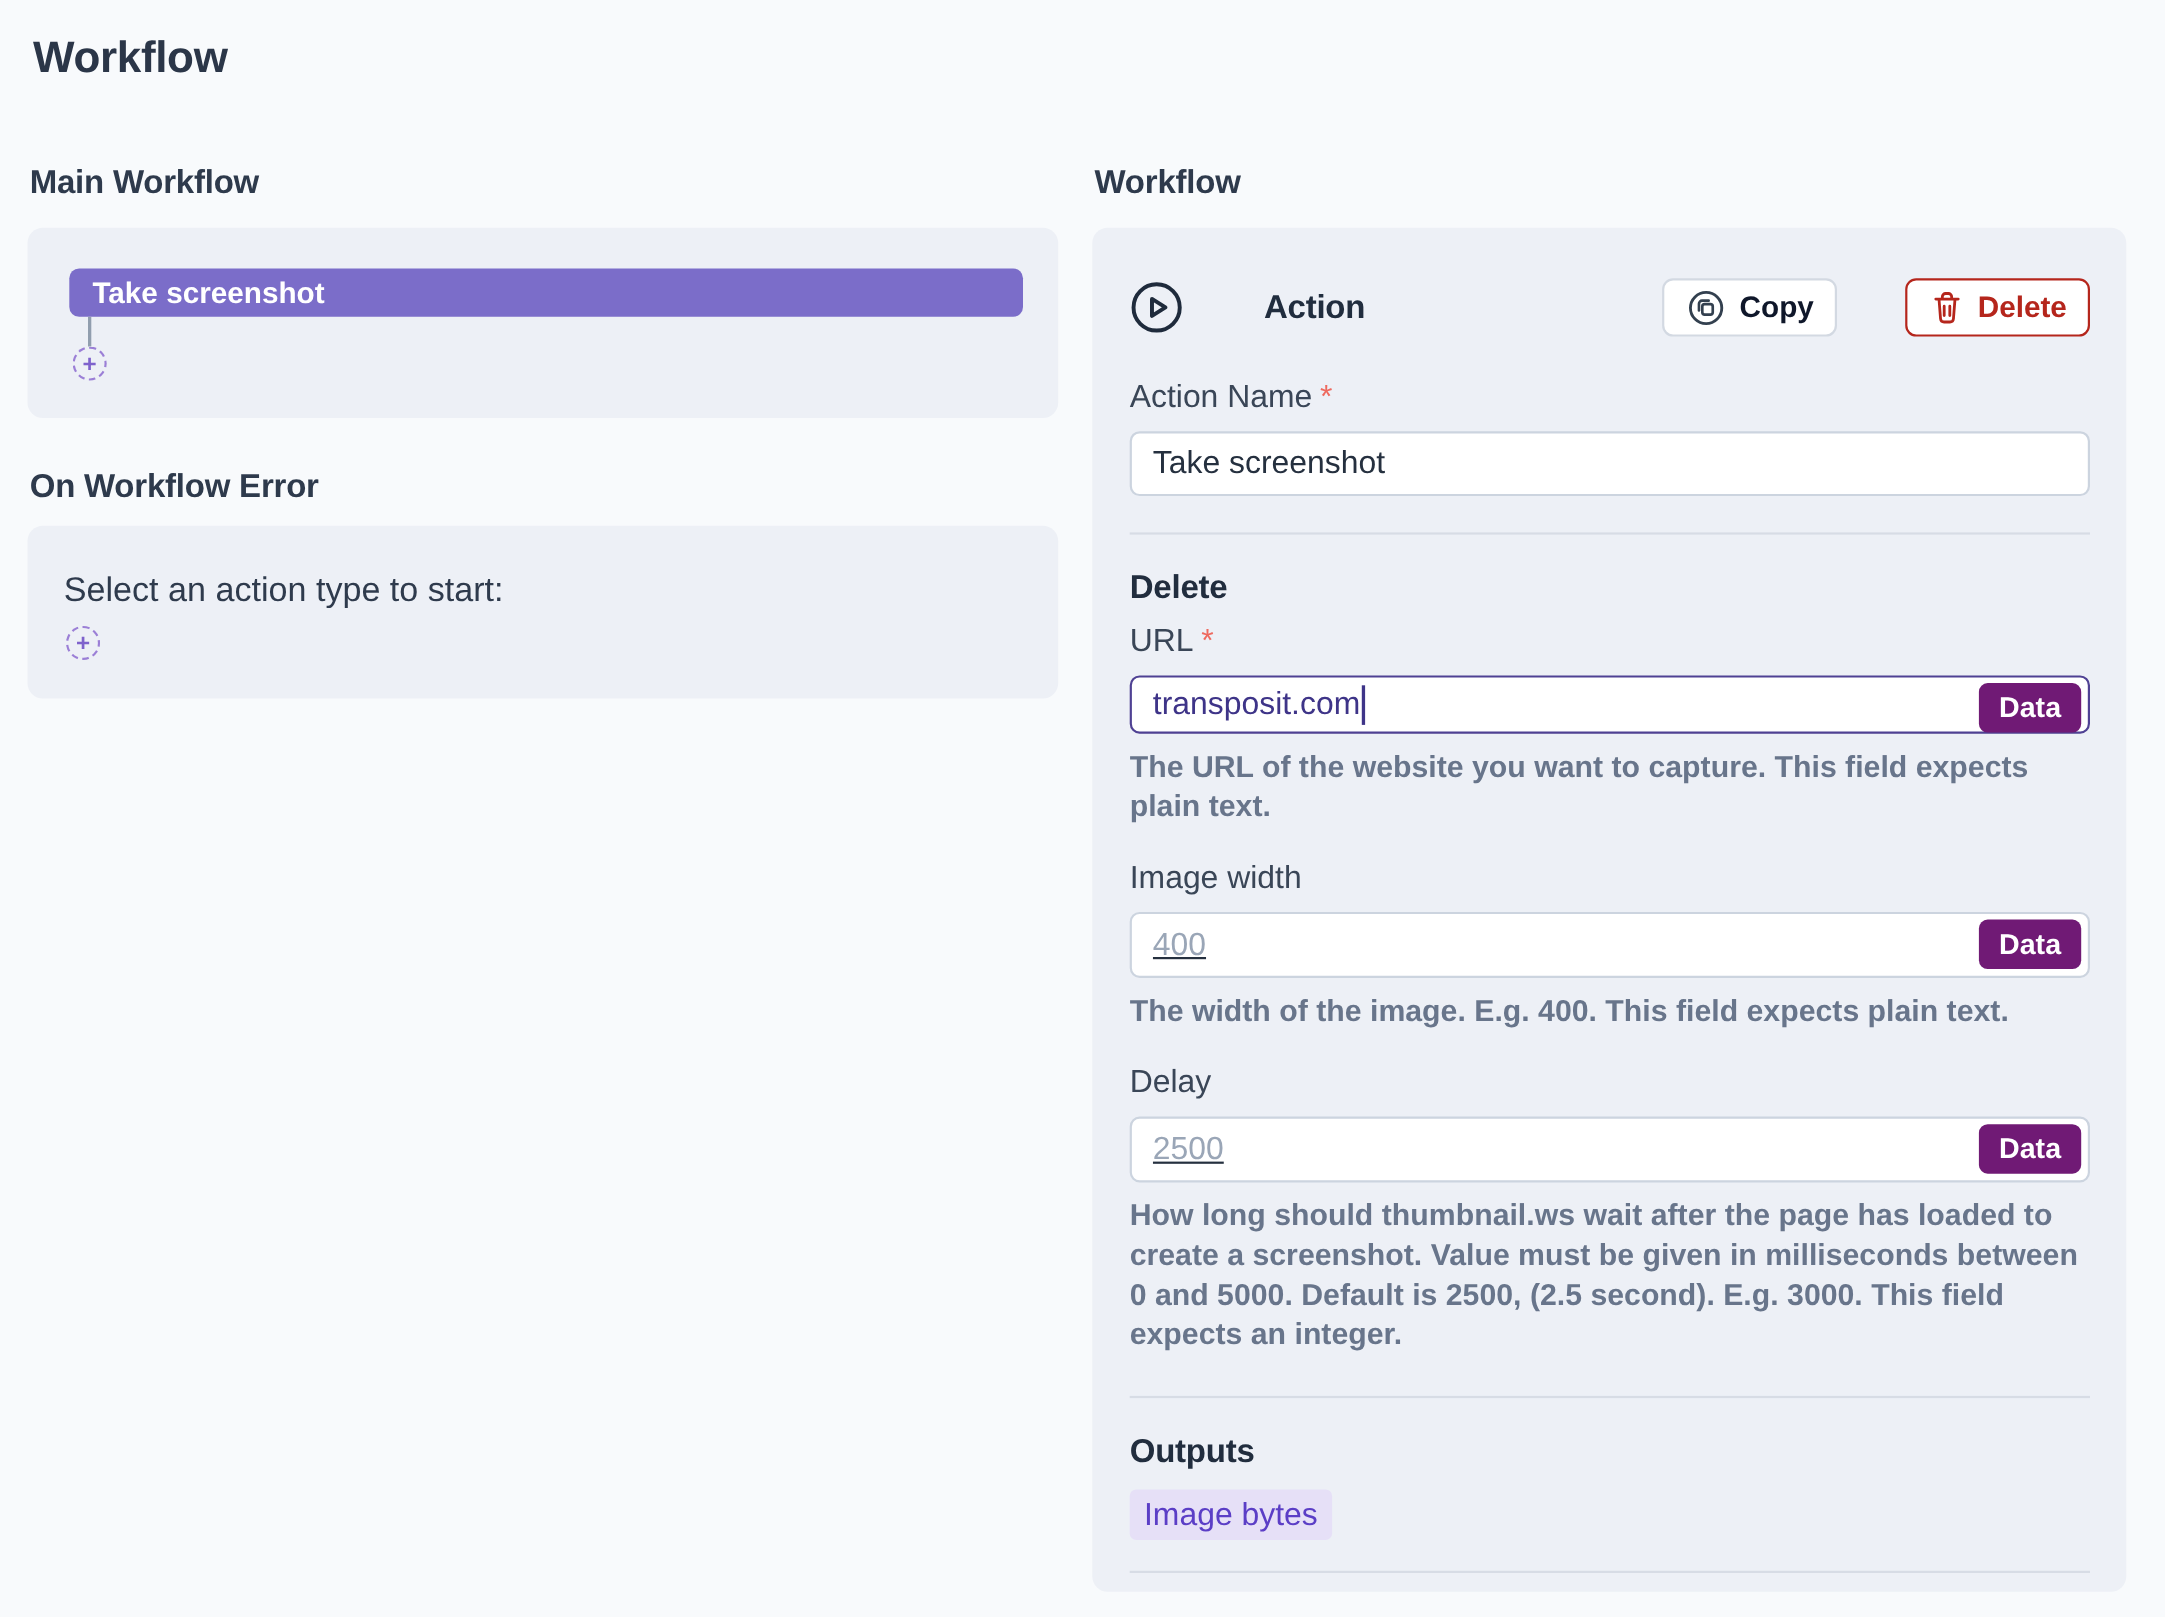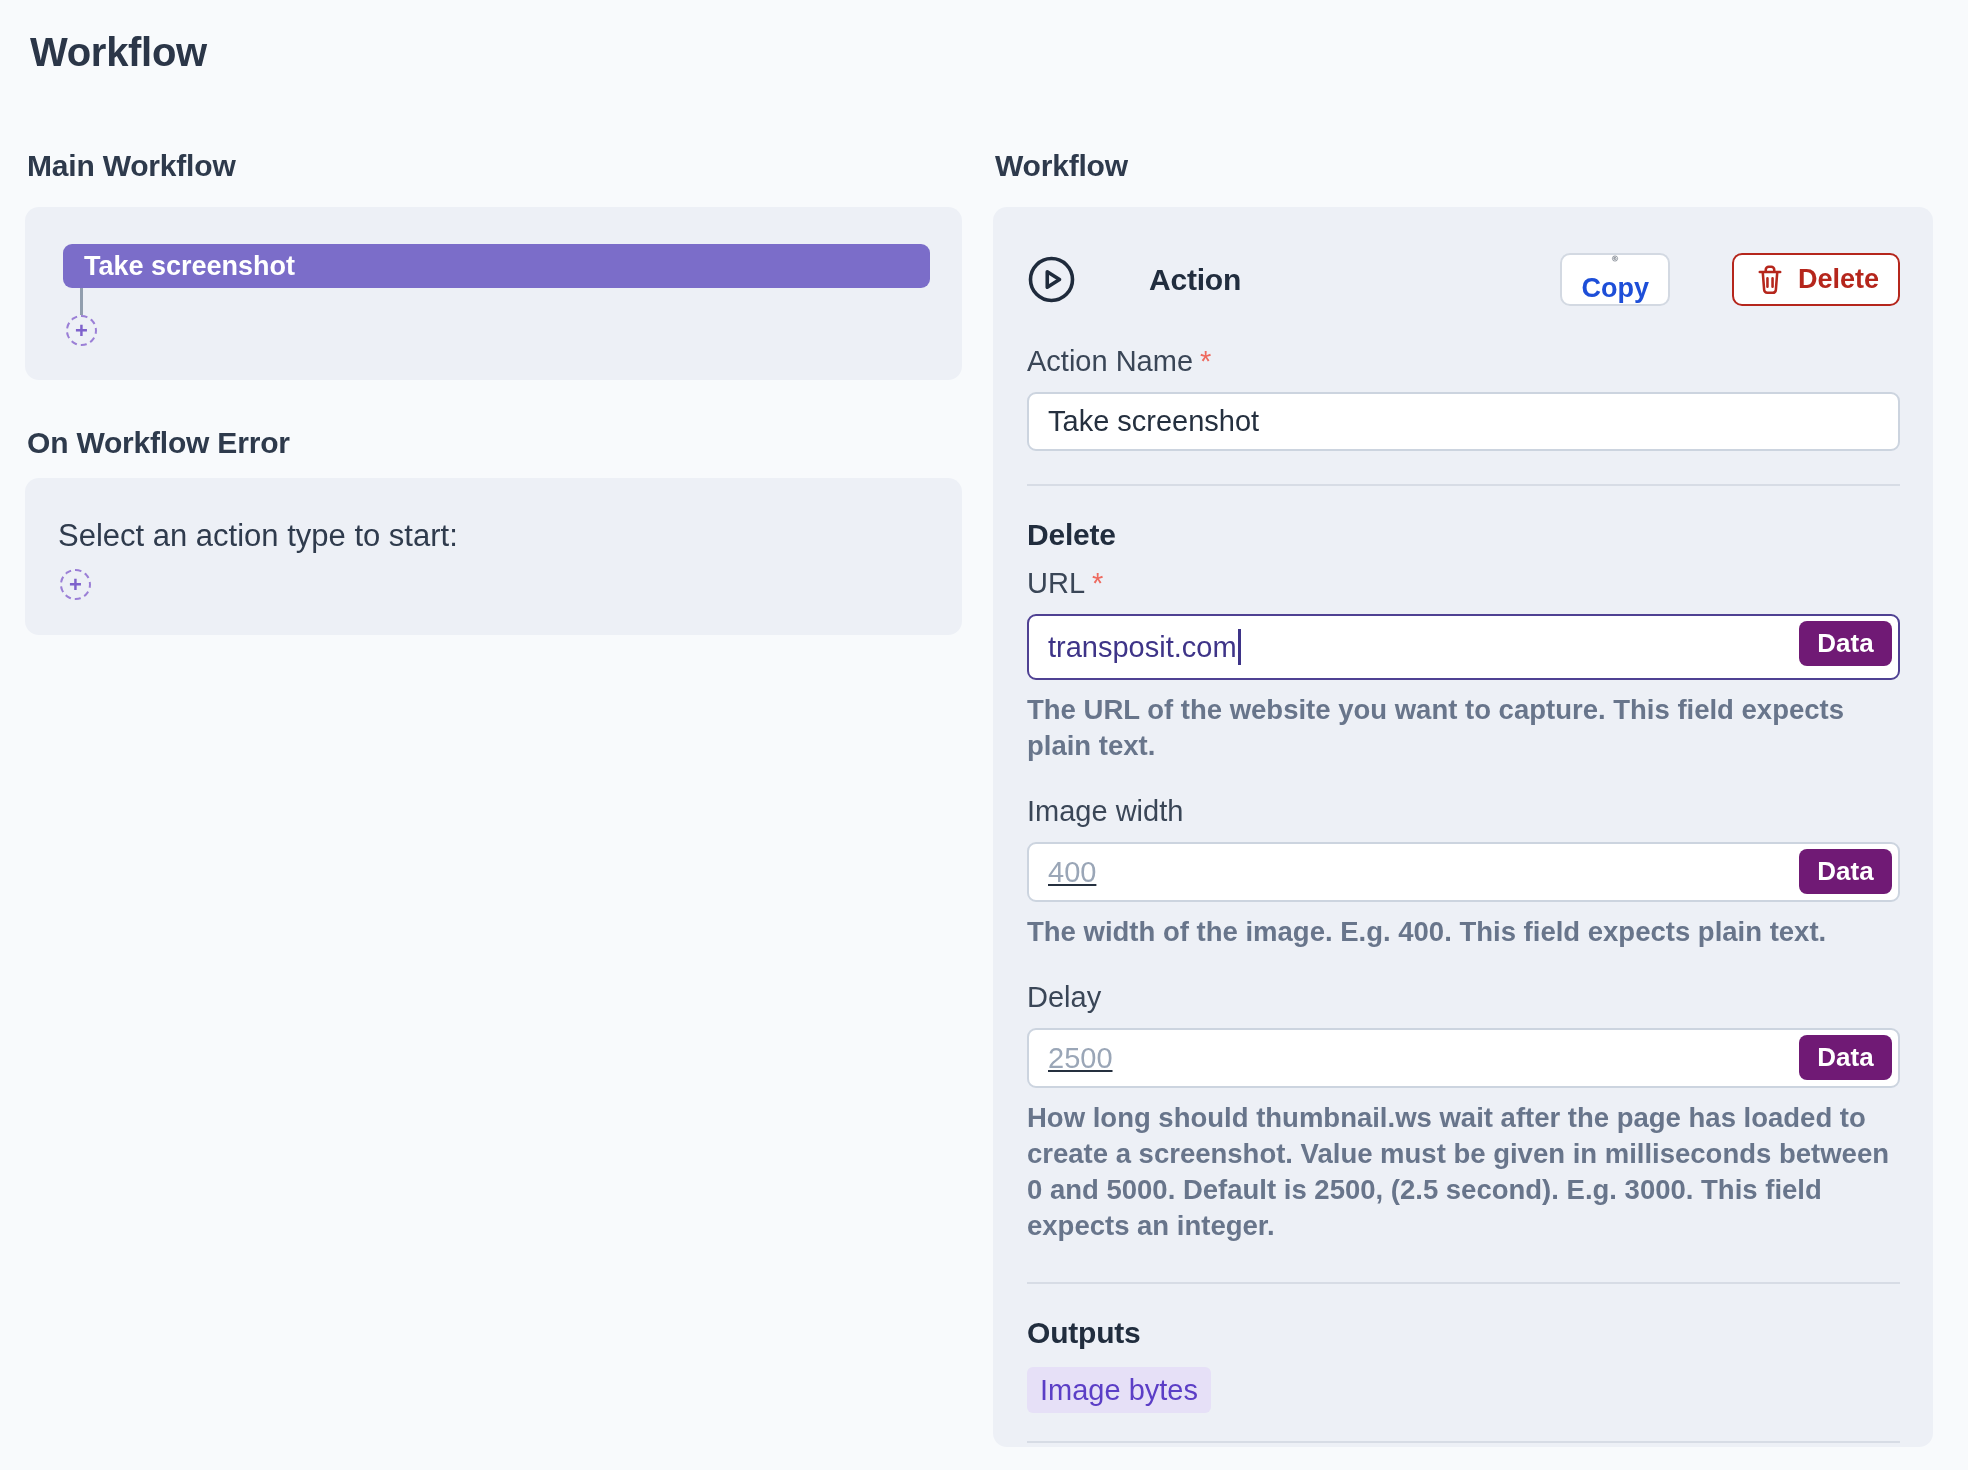--- a/index.html
+++ b/index.html
@@ -70,21 +70,21 @@
     margin-left:30px;font-size:30px;font-weight:700;color:#212d3e;
     letter-spacing:-0.2px;
   }
   .header-spacer{flex:1;}
   .btn{
     height:53px;display:inline-flex;align-items:center;gap:11px;
     background:#ffffff;border-radius:10px;padding:0 19px;
     font-family:"Liberation Sans", sans-serif;
     font-size:27px;font-weight:700;cursor:pointer;
   }
-  .btn-copy{border:2px solid #d3d9e2;color:#1d4ed8;flex-direction:column;}
+  .btn-copy{border:2px solid #d3d9e2;color:#0f172a;}
   .btn-delete{border:2px solid #b5261c;color:#b5261c;margin-left:19px;}
 
   .field-label{
     margin-top:37px;font-size:29px;line-height:36px;color:#3a4657;
   }
   .req{color:#ee6a5f;margin-left:7px;}
   .text-input{
     margin-top:13px;width:100%;height:59px;
     border:2px solid #ccd4df;border-radius:9px;background:#fff;
     font-family:"Liberation Sans", sans-serif;
@@ -99,21 +99,21 @@
   .group-heading{
     margin-top:31px;font-size:30px;line-height:36px;font-weight:600;
     color:#212d3e;letter-spacing:-0.2px;
   }
   .field-label.tight{margin-top:12px;}
   .field-label.gap{margin-top:29px;}
 
   .input-wrap{position:relative;margin-top:13px;}
   .input-wrap .text-input{margin-top:0;height:60px;padding-right:120px;text-decoration:underline;}
   .input-box{
-    height:66px;background:#fff;border-radius:9px;
+    height:53px;background:#fff;border-radius:9px;
     border:2.5px solid #4f4193;
     display:flex;align-items:center;padding:0 120px 0 19px;
     cursor:text;
   }
   .input-value{font-size:29px;color:#3e3488;}
   .caret{
     display:inline-block;width:3px;height:36px;background:#3e3488;
     margin-left:1px;
   }
   .data-btn{

